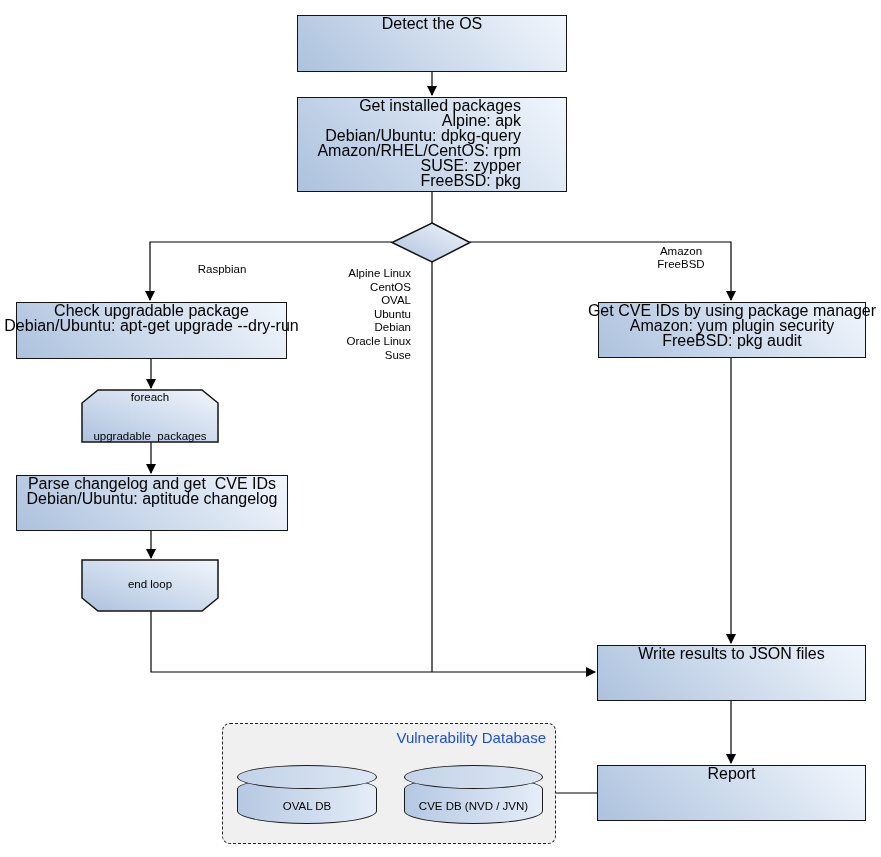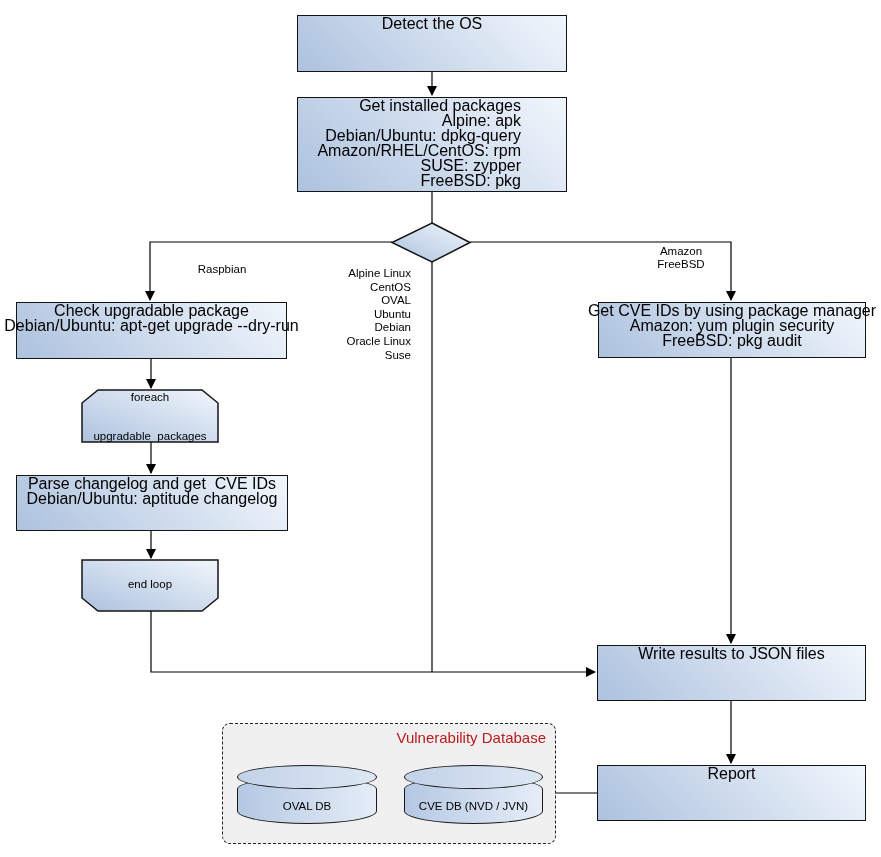--- a/index.html
+++ b/index.html
@@ -31,21 +31,21 @@
   .edge-label .line{white-space:pre;}
   .os-list{
     position:absolute;z-index:3;font-size:11.5px;line-height:13.6px;
     text-align:right;
   }
   .db-container{
     position:absolute;box-sizing:border-box;z-index:2;
     background:#f0f0f0;border:1.5px dashed #222;border-radius:8px;
   }
   .db-title{
-    position:absolute;top:5px;right:9px;font-size:15px;color:#b91c1c;
+    position:absolute;top:5px;right:9px;font-size:15px;color:#1d4ed8;
     white-space:pre;
   }
   .cylinder{position:absolute;z-index:3;}
   .cyl-body{
     position:absolute;left:0;right:0;top:12px;bottom:0;box-sizing:border-box;
     background:linear-gradient(90deg,#b5c8e2 0%,#e5edf8 100%);
     border:1.5px solid #1a1a1a;
     border-radius:50% 50% 50% 50% / 12px 12px 13px 13px;
   }
   .cyl-top{

